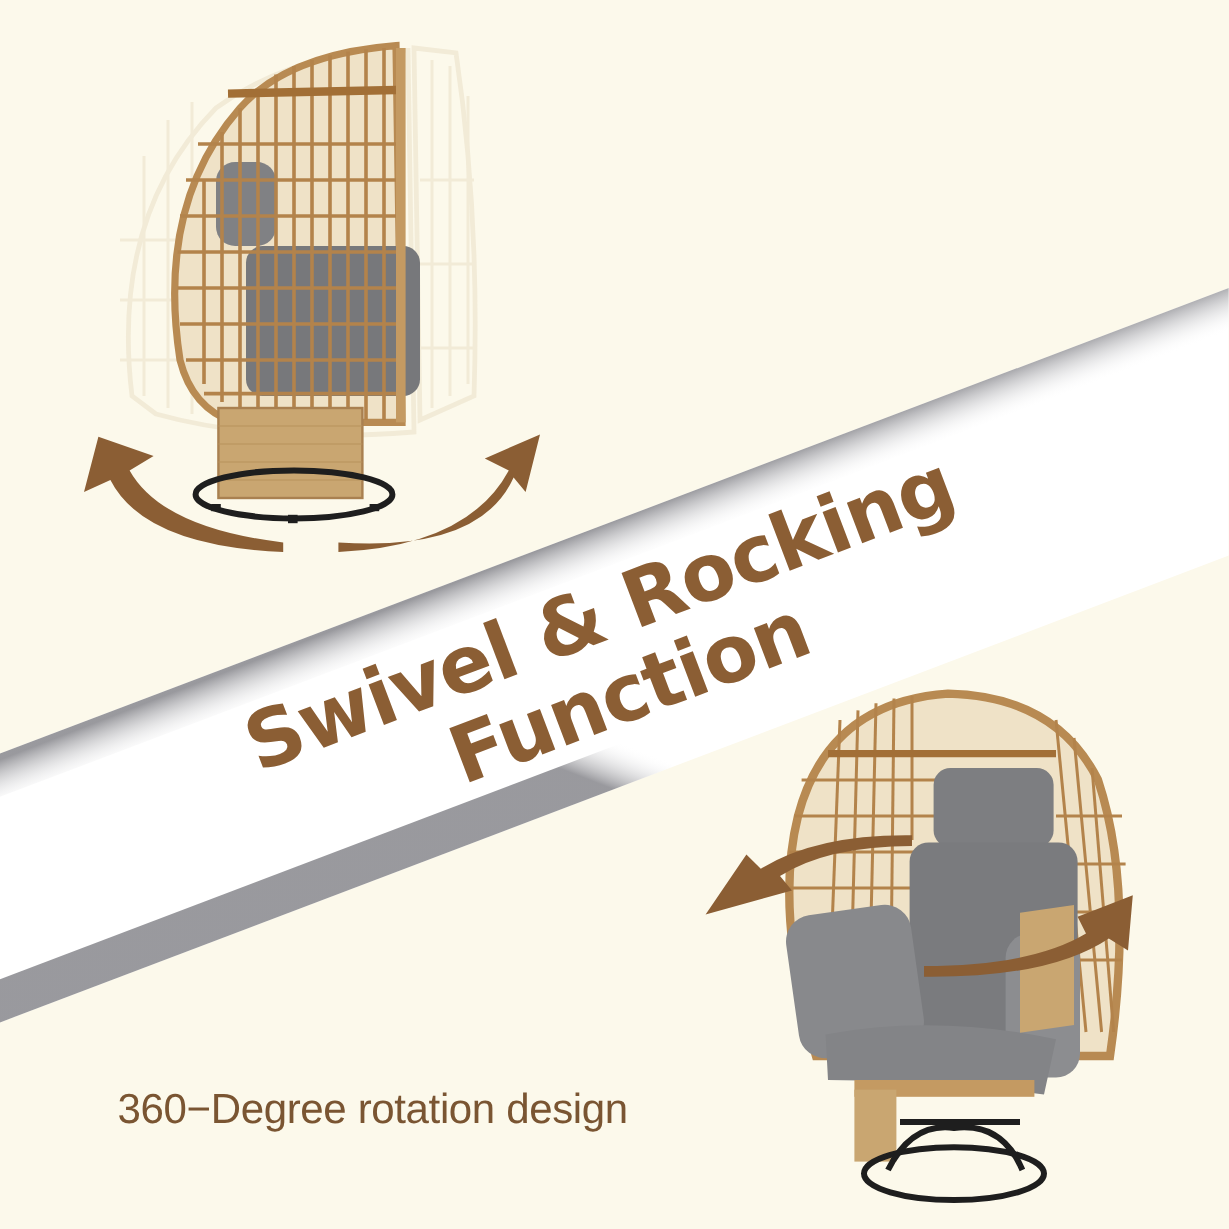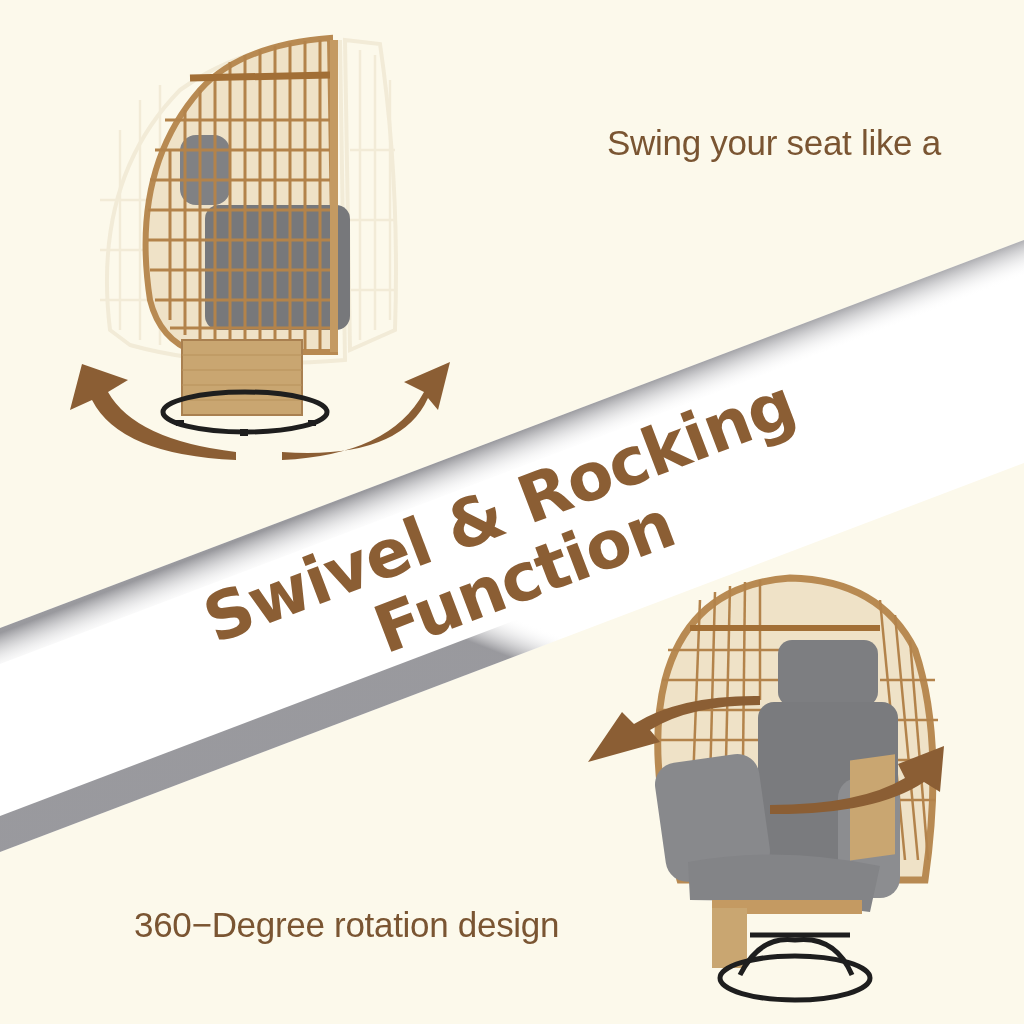--- a/index.html
+++ b/index.html
@@ -1,20 +1,20 @@
 <!DOCTYPE html>
 <html><head>
 <meta charset="utf-8">
 <style>
   html, body { margin:0; padding:0; }
   body { width:1024px; height:1024px; position:relative; overflow:hidden; background:#fcf9eb; font-family:"Liberation Sans", sans-serif; }
   .layer { position:absolute; left:0; top:0; width:1024px; height:1024px; }
   .caption { position:absolute; color:#7a5532; font-family:"Liberation Sans", sans-serif; font-size:35px; line-height:41px; letter-spacing:-0.3px; }
   .cap-top { left:607px; top:122px; }
-  .cap-bottom { left:98px; top:904px;margin-left:36px; }
+  .cap-bottom { left:98px; top:904px; }
   .headline { position:absolute; left:512px; top:545px; transform:translate(-50%,-50%) rotate(-20.8deg); text-align:center; color:#8b5e34; font-family:"DejaVu Sans", sans-serif; font-weight:bold; font-size:66px; line-height:70px; letter-spacing:-1px; white-space:nowrap; }
   .headline span { display:block; }
 </style>
 </head>
 <body>
 
 <svg class="layer" viewBox="0 0 1024 1024">
   <defs>
     <linearGradient id="shTop" gradientUnits="userSpaceOnUse" x1="512" y1="434" x2="526" y2="470">
       <stop offset="0" stop-color="#8e8e93" stop-opacity="0.9"></stop>
@@ -138,21 +138,20 @@
     <line x1="750" y1="935" x2="850" y2="935"></line>
   </g>
 </svg>
 
 <svg class="layer" viewBox="0 0 1024 1024">
   <path d="M760 705 Q690 705 650 730 L660 742 L588 762 L622 712 L634 724 Q680 695 760 696 Z" fill="#8b5e34"></path>
   <path d="M770 805 Q860 805 905 778 L898 764 L944 746 L940 792 L924 782 Q875 815 770 814 Z" fill="#8b5e34"></path>
 </svg>
 
 <div class="caption cap-top">
-  <div>Swing your seat like a</div>
 </div>
 
 <div class="headline">
   <span>Swivel &amp; Rocking</span>
   <span>Function</span>
 </div>
 
 <div class="caption cap-bottom">360−Degree rotation design</div>
 
 </body></html>

